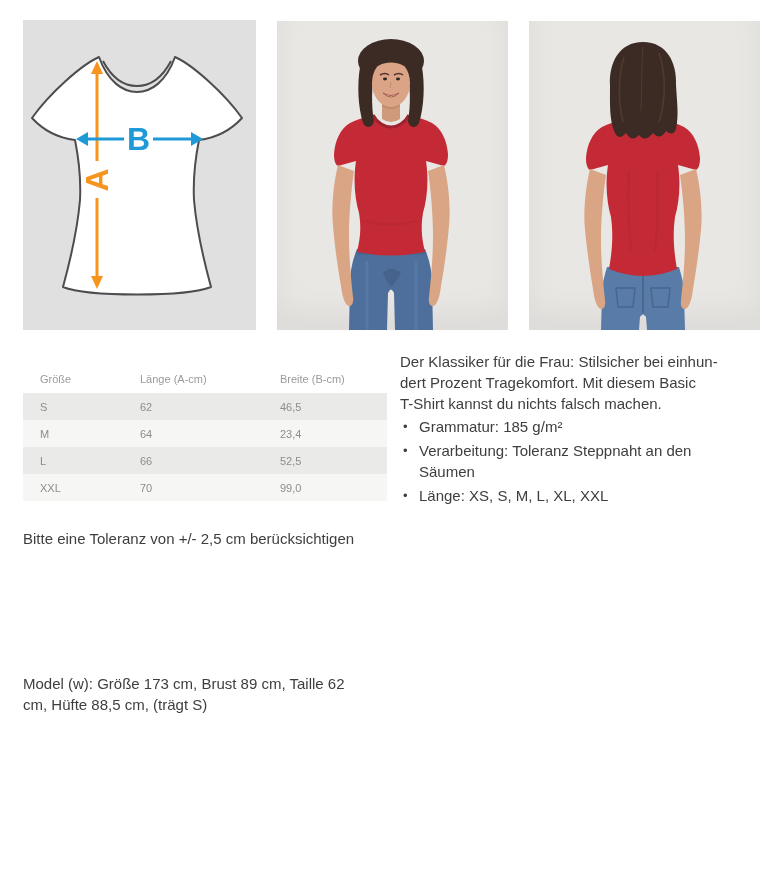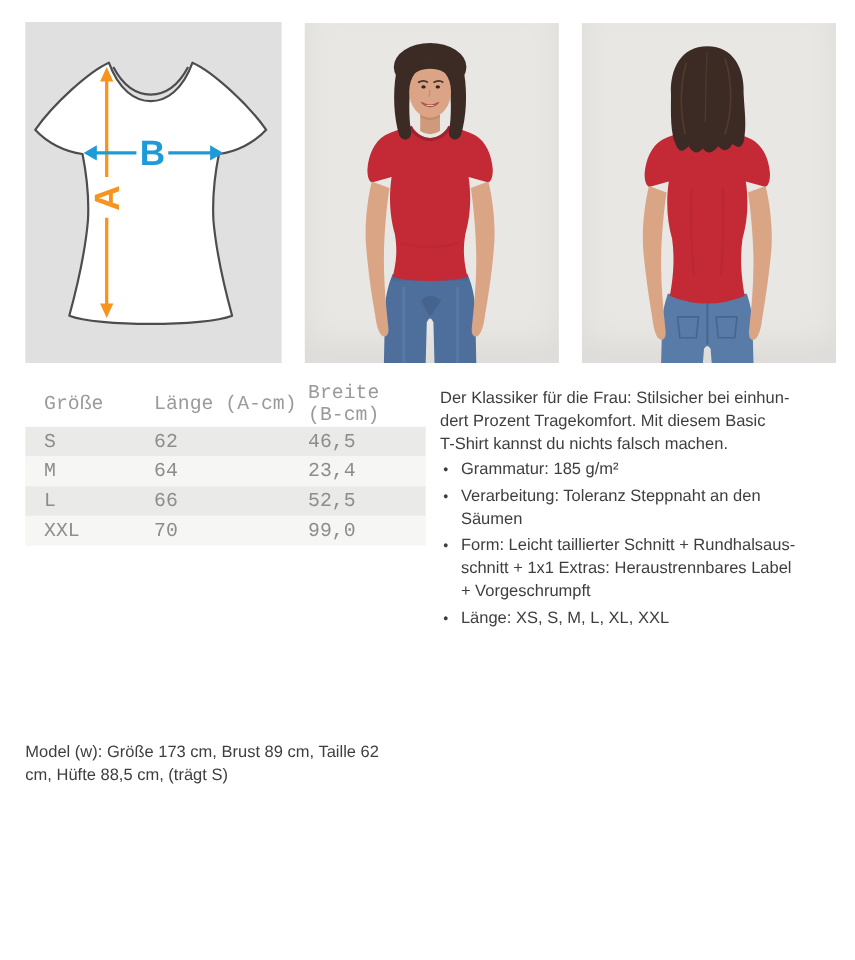--- a/index.html
+++ b/index.html
@@ -9,23 +9,23 @@
   }
   .panel{position:absolute;top:20px;height:310px;}
   .diagram-panel{left:23px;width:233px;background:#e0e0e1;}
   .photo-panel{top:21px;height:309px;background:#e9e7e4;box-shadow:inset 0 -18px 30px rgba(0,0,0,0.05);}
   .front-panel{left:277px;width:231px;}
   .back-panel{left:529px;width:231px;}
   .panel svg{display:block;width:100%;height:100%;}
 
   
   .size-table{
-    position:absolute;left:23px;top:348px;width:364px;
+    position:absolute;left:23px;top:365px;width:364px;
     border-collapse:collapse;table-layout:fixed;
-    font-size:18px;color:#8d8d8d;font-family:Liberation Mono, monospace;
+    font-size:11px;color:#8d8d8d;
   }
   .size-table col.c1{width:117px;}
   .size-table col.c2{width:140px;}
   .size-table col.c3{width:107px;}
   .size-table th{font-weight:normal;color:#9a9a9a;text-align:left;height:28px;padding:0;}
   .size-table td{height:27px;padding:0;}
   .size-table th:first-child,.size-table td:first-child{padding-left:17px;}
   .size-table tbody tr:nth-child(odd){background:#eaeae9;}
   .size-table tbody tr:nth-child(even){background:#f6f6f5;}
 
@@ -213,32 +213,30 @@
         <td>52,5</td>
       </tr>
       <tr>
         <td>XXL</td>
         <td>70</td>
         <td>99,0</td>
       </tr>
     </tbody>
   </table>
 
+  <p class="tolerance">Bitte eine Toleranz von +/- 2,5 cm berücksichtigen</p>
 
   <p class="model-info"><span class="lbl">Model (w):</span><span class="preline"> Größe 173 cm, Brust 89 cm, Taille 62
 cm, Hüfte 88,5 cm, (trägt S)</span></p>
 
   <div class="description">
     <p class="preline">Der Klassiker für die Frau: Stilsicher bei einhun-
 dert Prozent Tragekomfort. Mit diesem Basic
 T-Shirt kannst du nichts falsch machen.</p>
     <ul>
       <li class="preline">Grammatur: 185 g/m²</li>
       <li class="preline">Verarbeitung: Toleranz Steppnaht an den
 Säumen</li>
-      <li class="preline">Form: Leicht taillierter Schnitt + Rundhalsaus-
-schnitt + 1x1 Extras: Heraustrennbares Label
-+ Vorgeschrumpft</li>
       <li class="preline">Länge: XS, S, M, L, XL, XXL</li>
     </ul>
   </div>
 
 </div>
 
 </body></html>

